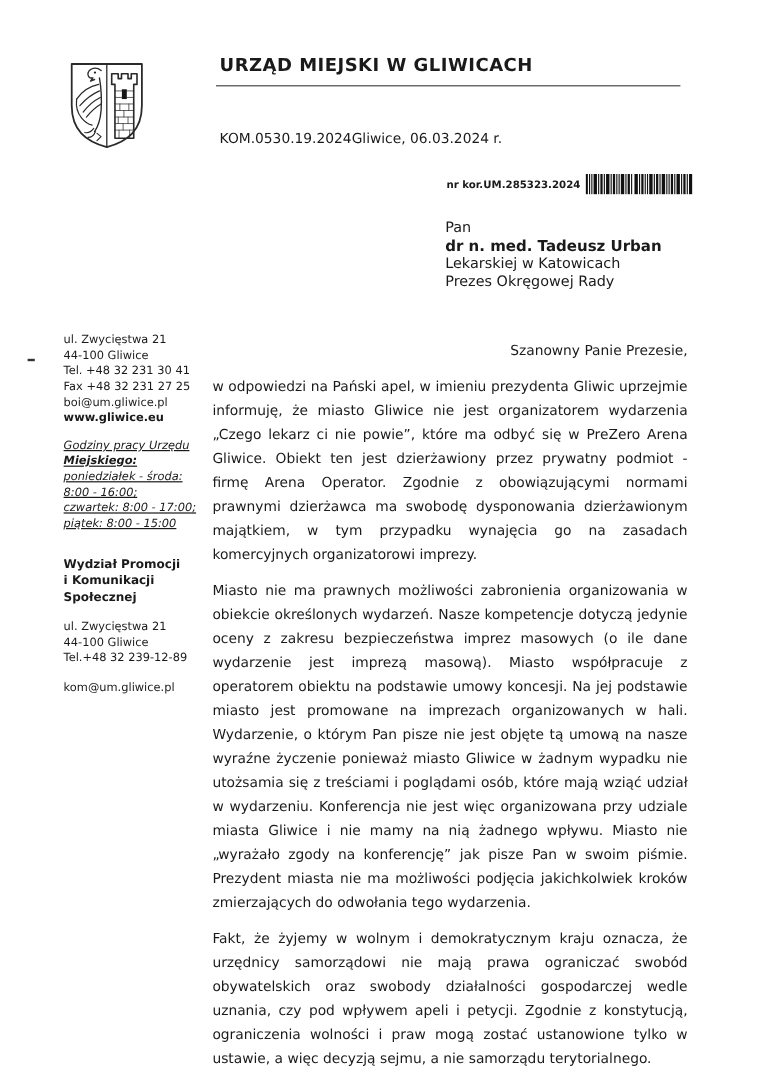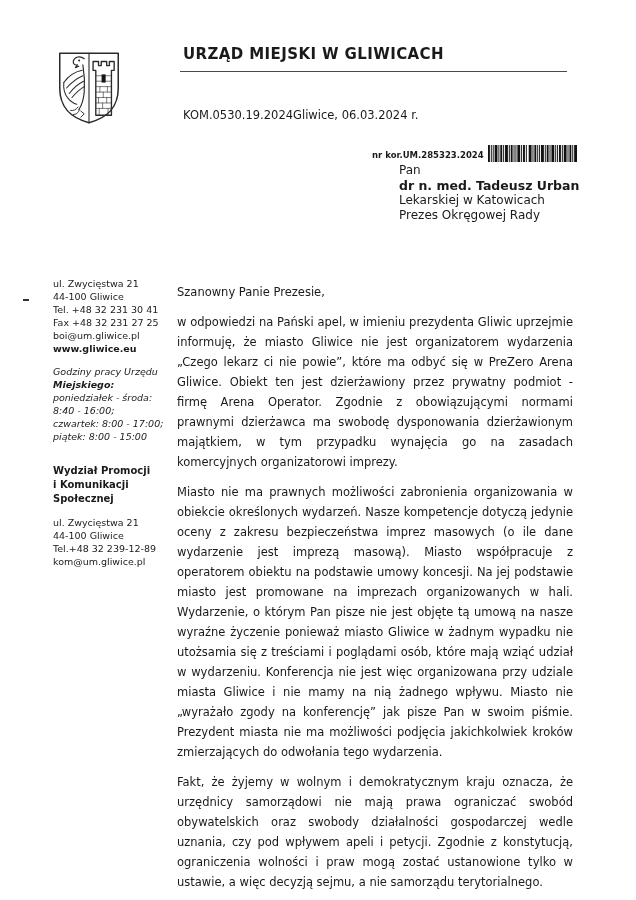--- a/index.html
+++ b/index.html
@@ -67,24 +67,23 @@
     left: 488px;
     top: 145px;
     width: 89px;
     height: 17px;
   }
 
   
   .recipient {
     position: absolute;
     left: 371px;
-    top: 163px;
+    top: 182px;
     font-size: 12px;
     line-height: 15px;
-    margin-left: 28px;
   }
   .recipient .recipient-name {
     font-weight: bold;
     font-size: 12.5px;
   }
 
   
   .fold-mark {
     position: absolute;
     left: 23px;
@@ -100,42 +99,44 @@
     left: 53px;
     top: 277px;
     width: 118px;
     font-size: 9.5px;
     line-height: 13px;
   }
   .sidebar .website { font-weight: bold; }
   .sidebar .hours-block {
     margin-top: 10px;
     font-style: italic;
+    text-decoration: underline;
   }
   .sidebar .hours-title-2 { font-weight: bold; }
   .sidebar .dept-name {
     margin-top: 21px;
     font-weight: bold;
     font-size: 10px;
     line-height: 14px;
   }
   .sidebar .dept-address { margin-top: 10px; }
-  .sidebar .dept-email { margin-top: 0; }
+  .sidebar .dept-email { margin-top: 12px; }
 
   
   .letter-body {
     position: absolute;
     left: 177px;
     top: 282px;
     width: 396px;
     font-size: 11.5px;
     line-height: 20px;
   }
   .salutation {
     margin: 0 0 8px 0;
+    text-align: right;
   }
   .letter-par {
     margin: 10px 0 9px 0;
     text-align: justify;
   }
 
   svg .lineart {
     fill: none;
     stroke: #2a2a2a;
     stroke-linecap: round;
@@ -251,21 +252,21 @@
     <div>ul. Zwycięstwa 21</div>
     <div>44-100 Gliwice</div>
     <div>Tel. +48 32 231 30 41</div>
     <div>Fax +48 32 231 27 25</div>
     <div>boi@um.gliwice.pl</div>
     <div class="website">www.gliwice.eu</div>
 
     <div class="hours-block">
       <div>Godziny pracy Urzędu</div>
       <div class="hours-title-2">Miejskiego:</div>
-      <div>poniedziałek - środa: 8:40 - 16:00;</div>
+      <div>poniedziałek - środa: 8:00 - 16:00;</div>
       <div>czwartek: 8:00 - 17:00;</div>
       <div>piątek: 8:00 - 15:00</div>
     </div>
 
     <div class="dept-name">
       <div>Wydział Promocji</div>
       <div> i Komunikacji</div>
       <div>Społecznej</div>
     </div>
 

